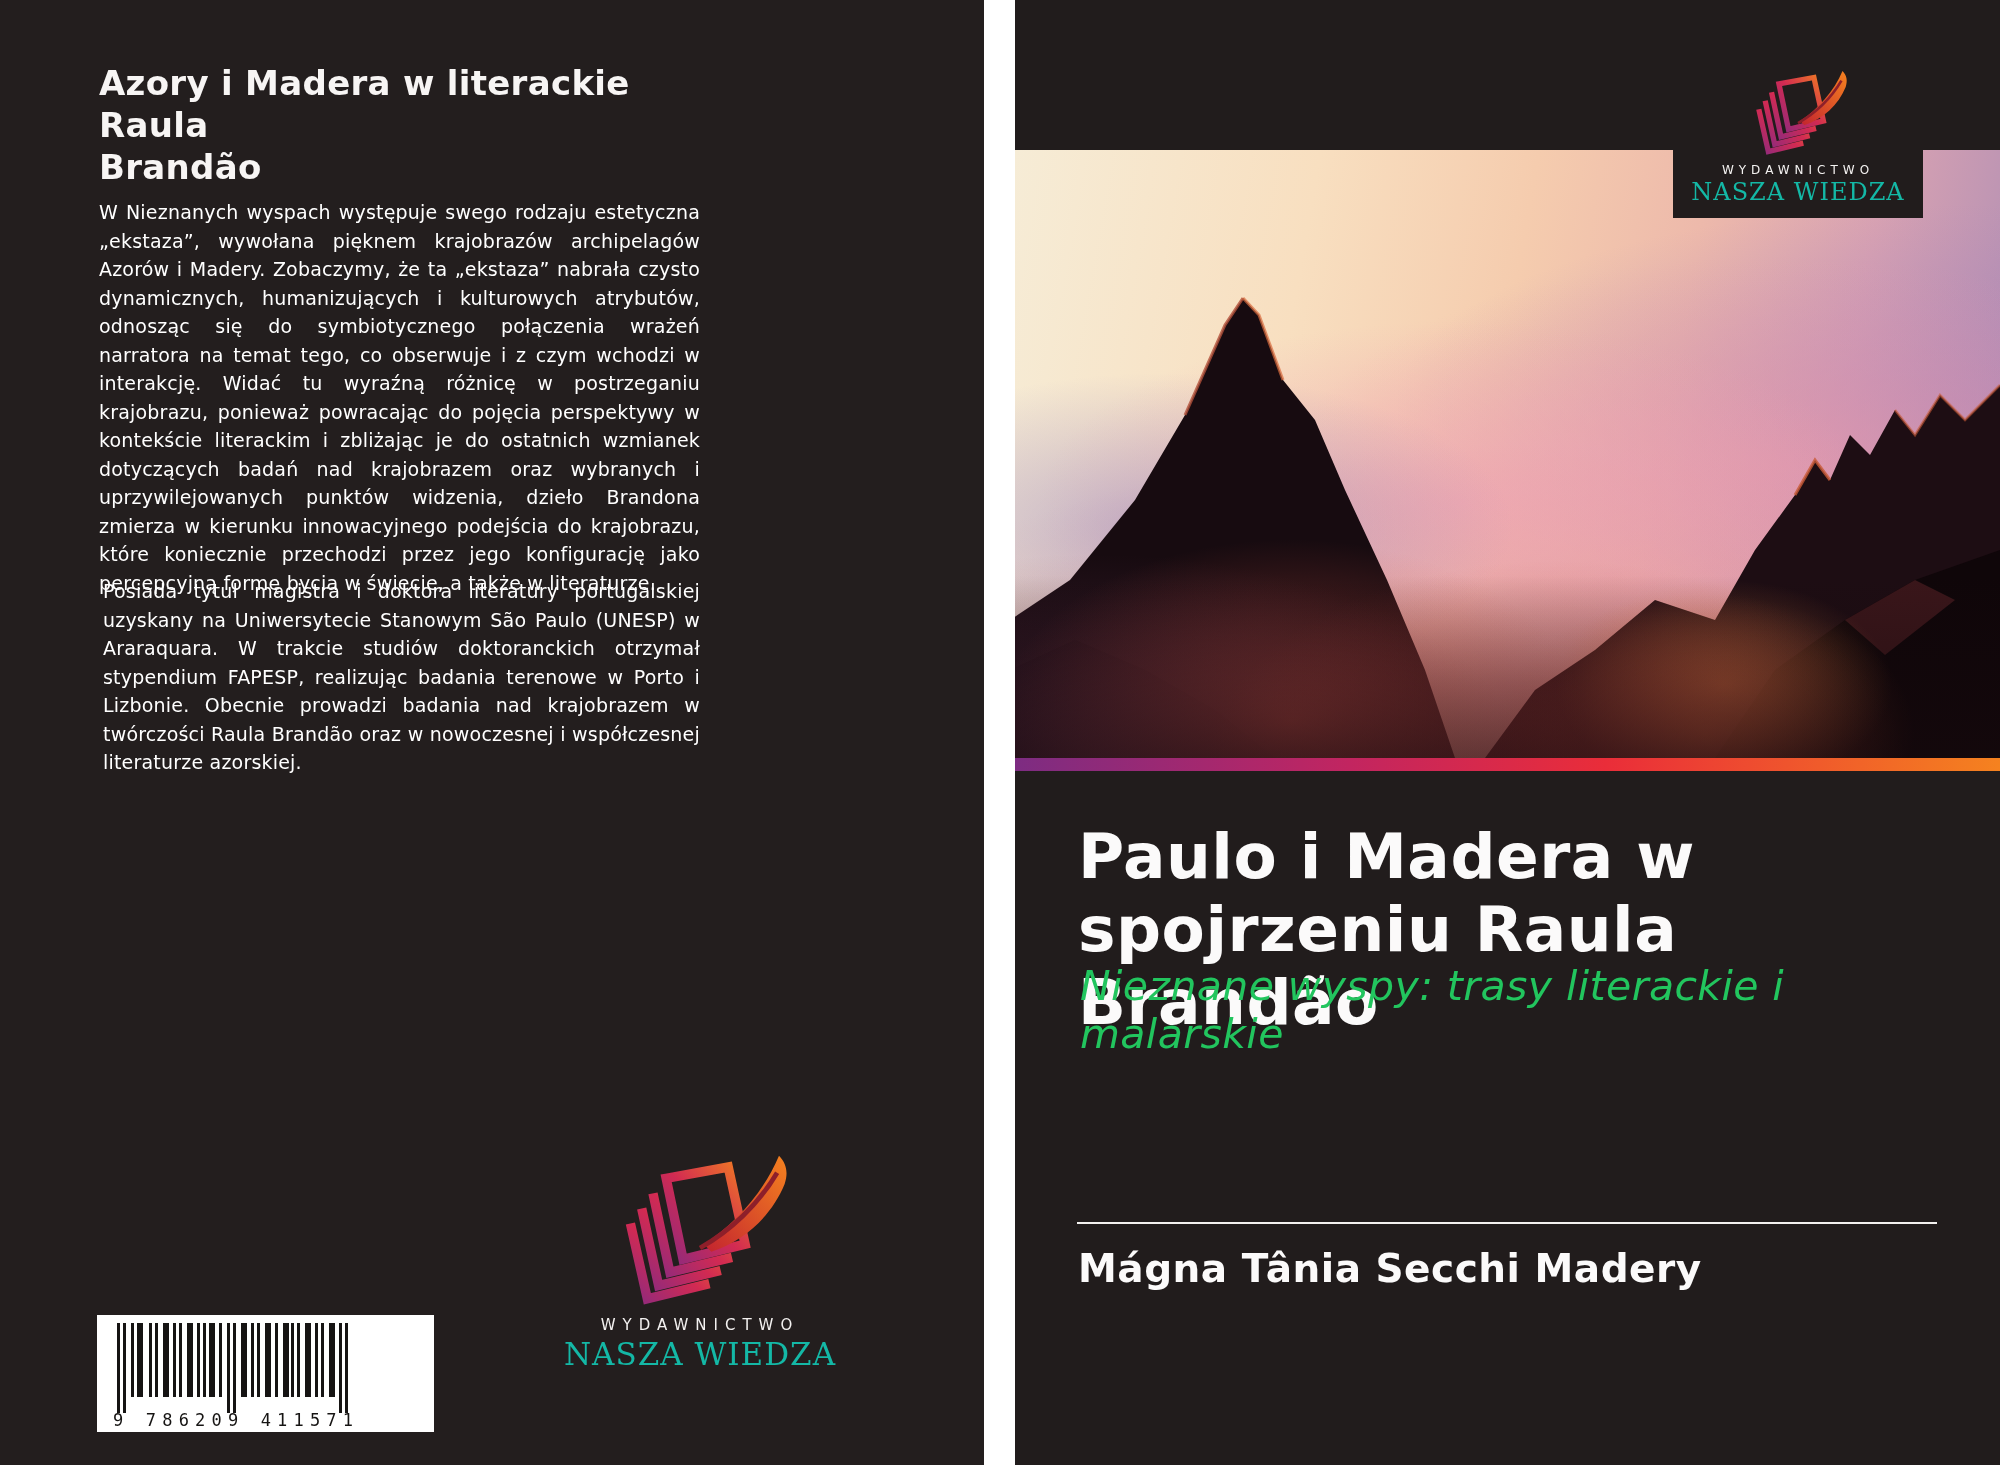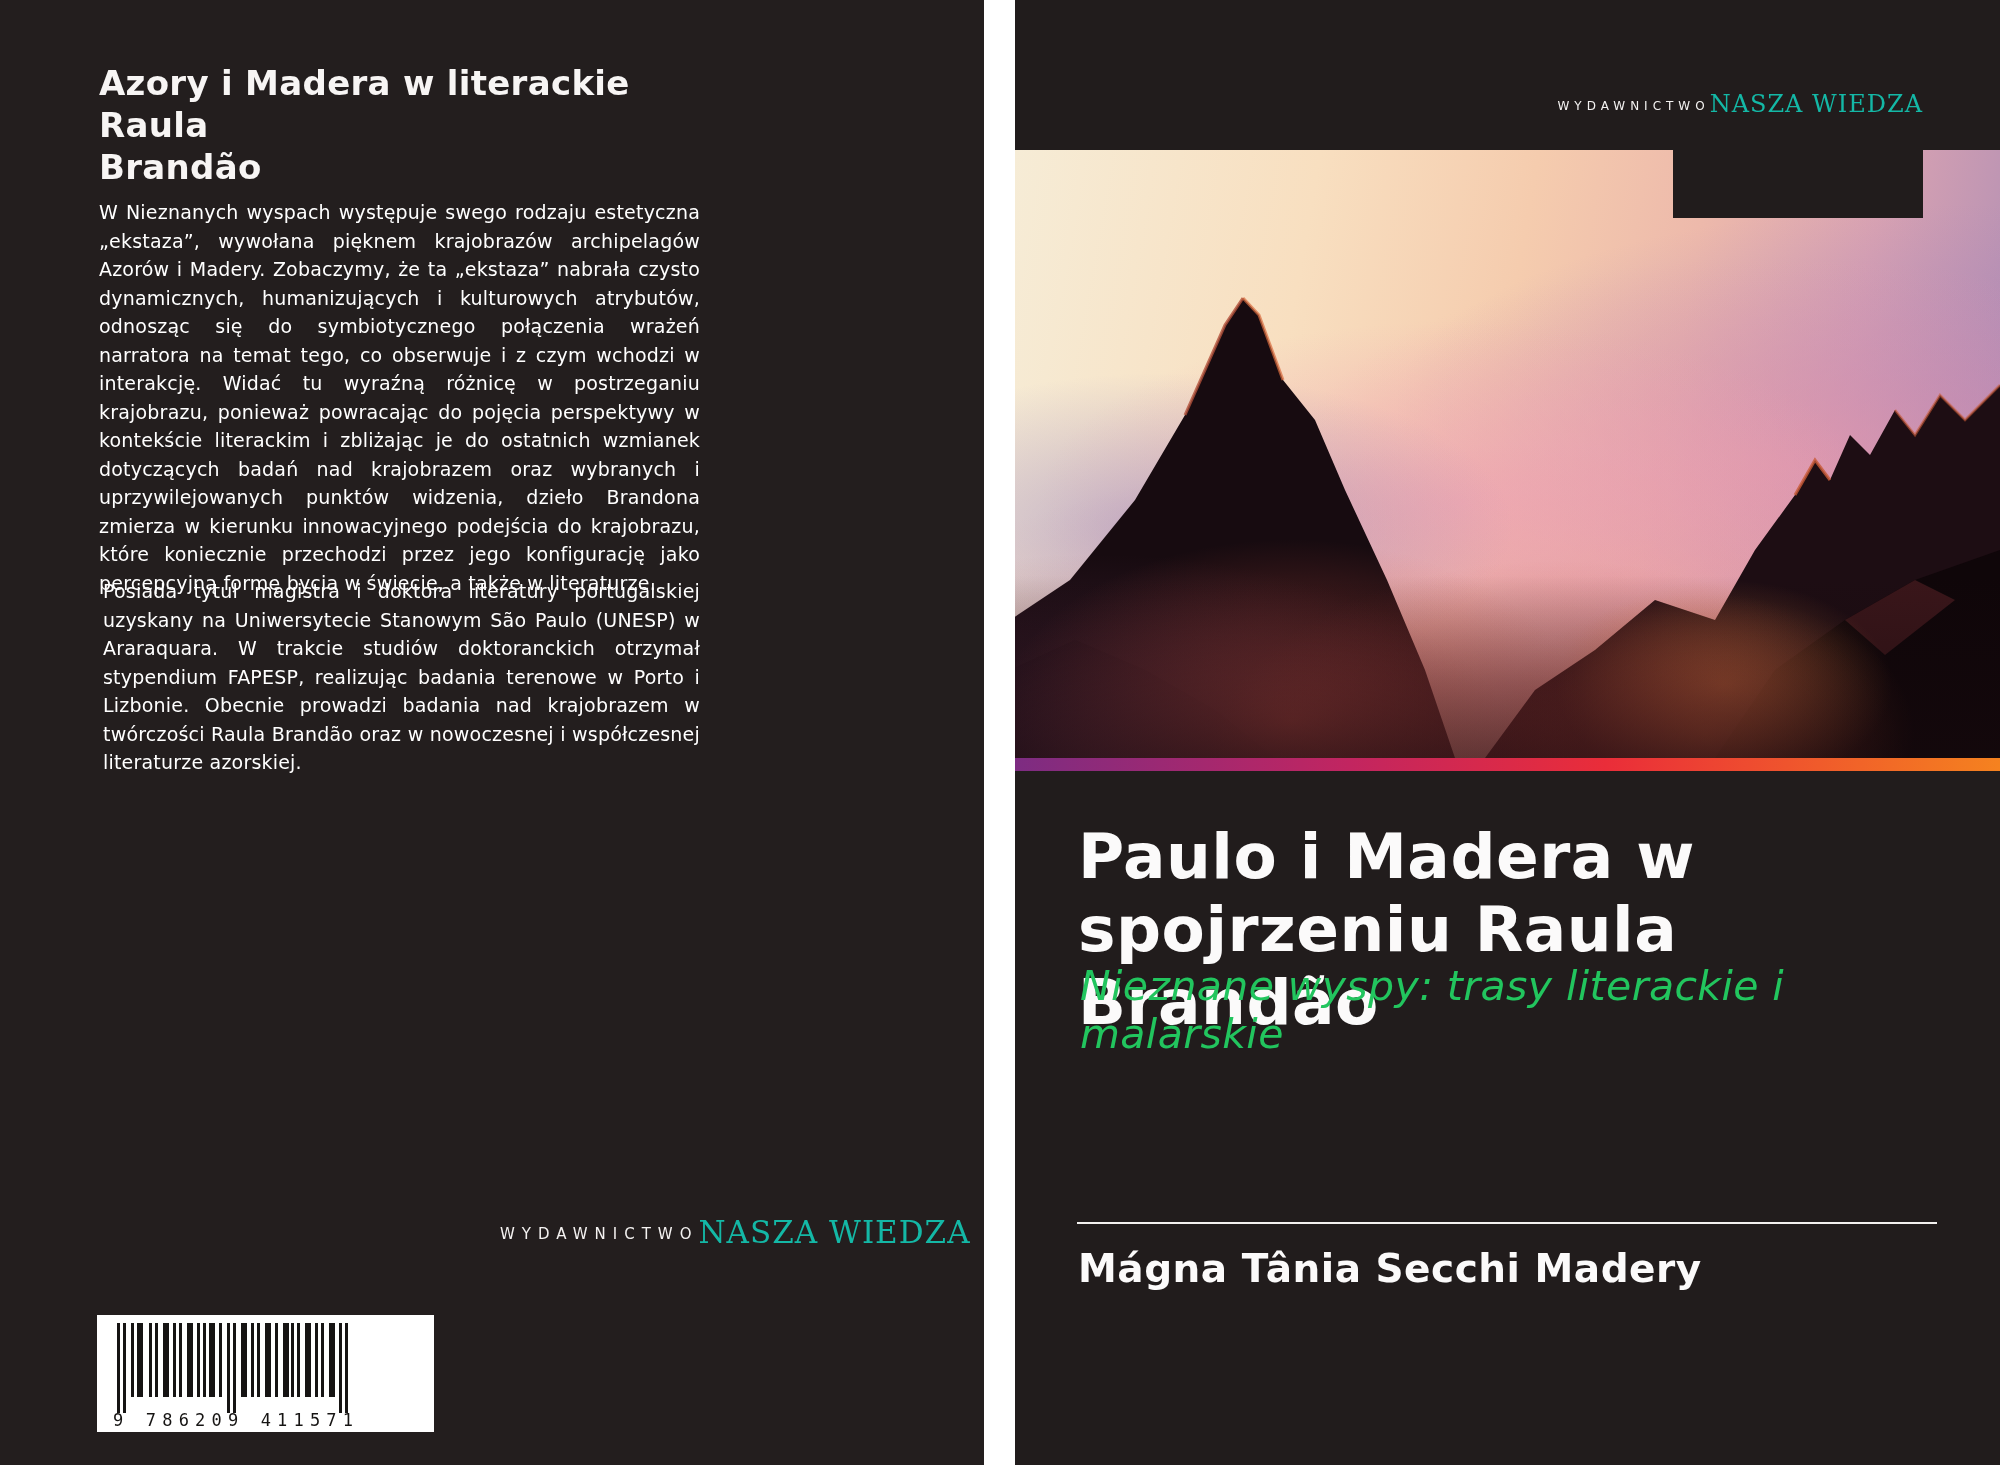--- a/index.html
+++ b/index.html
@@ -16,21 +16,21 @@
               font-size:34px;font-weight:bold;line-height:42px;letter-spacing:.3px;}
   .back-par{position:absolute;color:#ffffff;font-size:19px;line-height:28.5px;
             text-align:justify;letter-spacing:.2px;}
   .back-par.synopsis{left:99px;top:179px;width:601px;}
   .back-par.bio{left:103px;top:558px;width:597px;}
 
   .barcode-box{position:absolute;left:97px;top:1315px;width:337px;height:117px;background:#ffffff;}
   .barcode-box svg{display:block;}
   .barcode-digits{font-family:"DejaVu Sans Mono", monospace;}
 
-  .pub-logo{position:absolute;display:flex;flex-direction:row;align-items:center;text-align:right;}
+  .pub-logo{position:absolute;display:flex;flex-direction:column;align-items:center;text-align:right;}
   .pub-logo .wyd{color:#f4f2f1;font-size:15px;letter-spacing:7px;margin-top:6px;white-space:nowrap;}
   .pub-logo .nw{color:#14b8a6;font-family:"DejaVu Serif", serif;font-weight:normal;
                 font-size:31px;letter-spacing:1px;margin-top:2px;white-space:nowrap;}
   .pub-logo.back{left:500px;top:1152px;width:400px;}
   .pub-logo.front{left:658px;top:0;width:250px;height:218px;background:#211c1c;
                   justify-content:flex-end;padding-bottom:12px;box-sizing:border-box;z-index:5;}
   .pub-logo.front .wyd{font-size:12px;letter-spacing:5px;margin-top:5px;}
   .pub-logo.front .nw{font-size:24px;margin-top:1px;}
 
   

